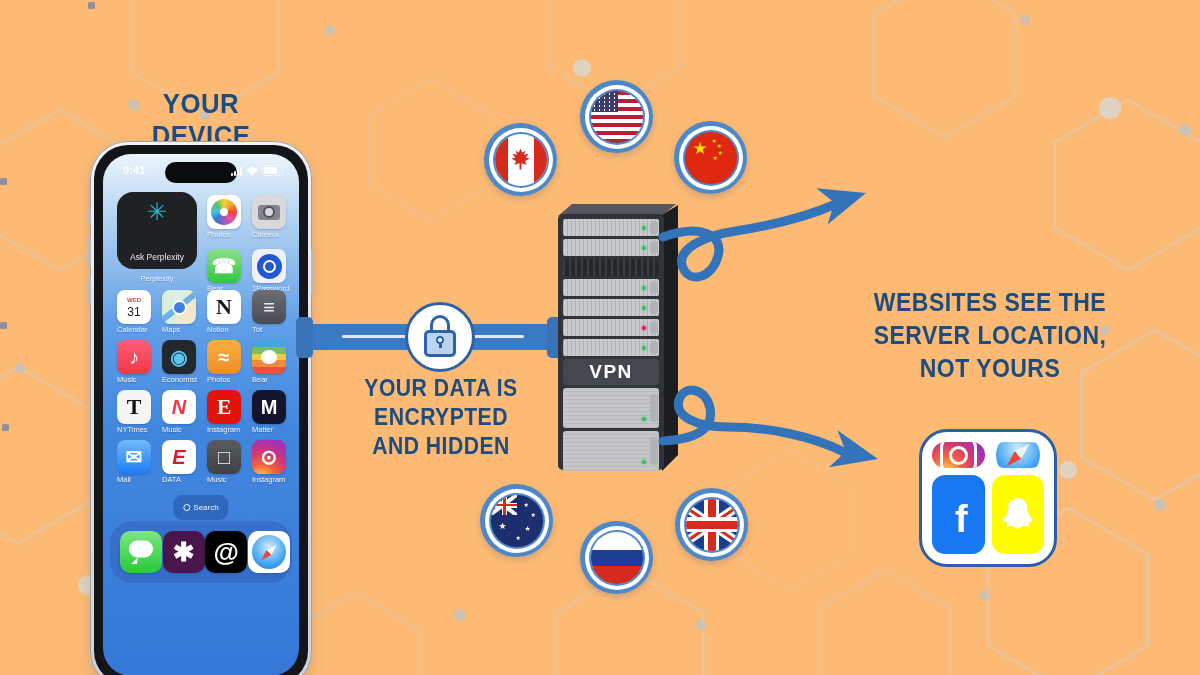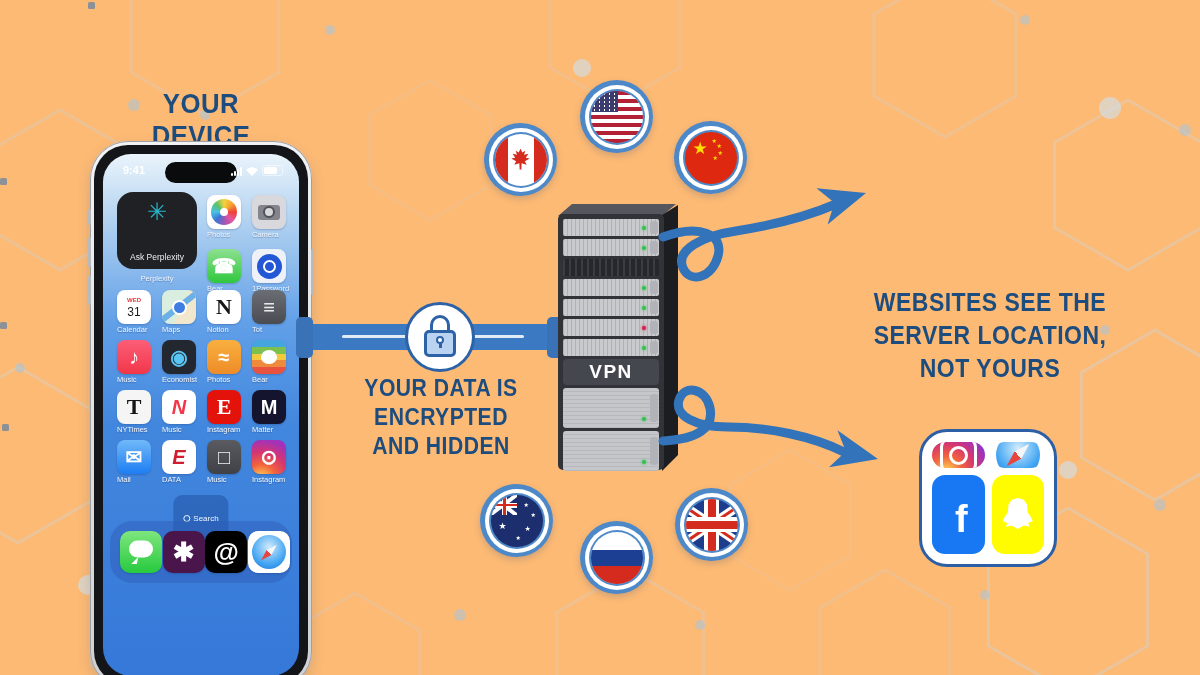--- a/index.html
+++ b/index.html
@@ -70,21 +70,21 @@
   .ic-maps::after{content:"";position:absolute;width:11px;height:11px;border-radius:50%;background:#3f7de0;border:2px solid #fff;}
   .ic-bear{background:linear-gradient(180deg,#45a5df 0 20%,#7cc04f 20% 40%,#f2c93c 40% 60%,#ef8a3a 60% 80%,#e8523f 80% 100%);}
   .ic-bear::after{content:"";position:absolute;width:16px;height:14px;background:#fff;border-radius:50% 50% 46% 46%;}
   .ic-messages::before{content:"";position:absolute;left:50%;top:44%;transform:translate(-50%,-50%);width:24px;height:17px;background:#fff;border-radius:9px;}
   .ic-messages::after{content:"";position:absolute;left:11px;bottom:9px;width:7px;height:7px;background:#fff;clip-path:polygon(0 100%,100% 0,80% 100%);}
   .ic-safari-sm::before{content:"";position:absolute;width:34px;height:34px;border-radius:50%;
     background:radial-gradient(circle at 50% 35%,#cfeafc,#43a5f2 62%,#1b72d8);}
   .ic-safari-sm::after{content:"";position:absolute;width:22px;height:7px;transform:rotate(-45deg);
     background:linear-gradient(90deg,#e8453c 50%,#f4f6f8 50%);clip-path:polygon(0 50%,50% 0,100% 50%,50% 100%);}
   #search-pill{position:absolute;left:50%;top:341px;transform:translateX(-50%);display:flex;align-items:center;
-    background:rgba(22,62,140,.38);border-radius:9px;padding:19px 10px;color:#f0f5fd;font-size:8px;}
+    background:rgba(22,62,140,.38);border-radius:9px;padding:8px 10px;color:#f0f5fd;font-size:8px;}
   .mag{width:5px;height:5px;border:1px solid #f0f5fd;border-radius:50%;display:inline-block;margin-right:3px;}
   #dock{position:absolute;left:7px;right:7px;top:367px;height:62px;border-radius:22px;background:rgba(47,92,182,.45);
     display:flex;align-items:center;justify-content:space-around;padding:0 6px;}
   #dock .app-ic{width:42px;height:42px;border-radius:10px;}
   #dock .g{font-size:26px;}
 
   
   #link-bar{left:302px;top:324px;width:262px;height:26px;background:#3b79c2;z-index:1;}
   #link-bar::after{content:"";position:absolute;left:40px;right:40px;top:11px;height:3px;border-radius:2px;background:rgba(255,255,255,.85);}
   .link-cap{width:17px;height:41px;border-radius:5px;background:#3a72b8;z-index:2;}

